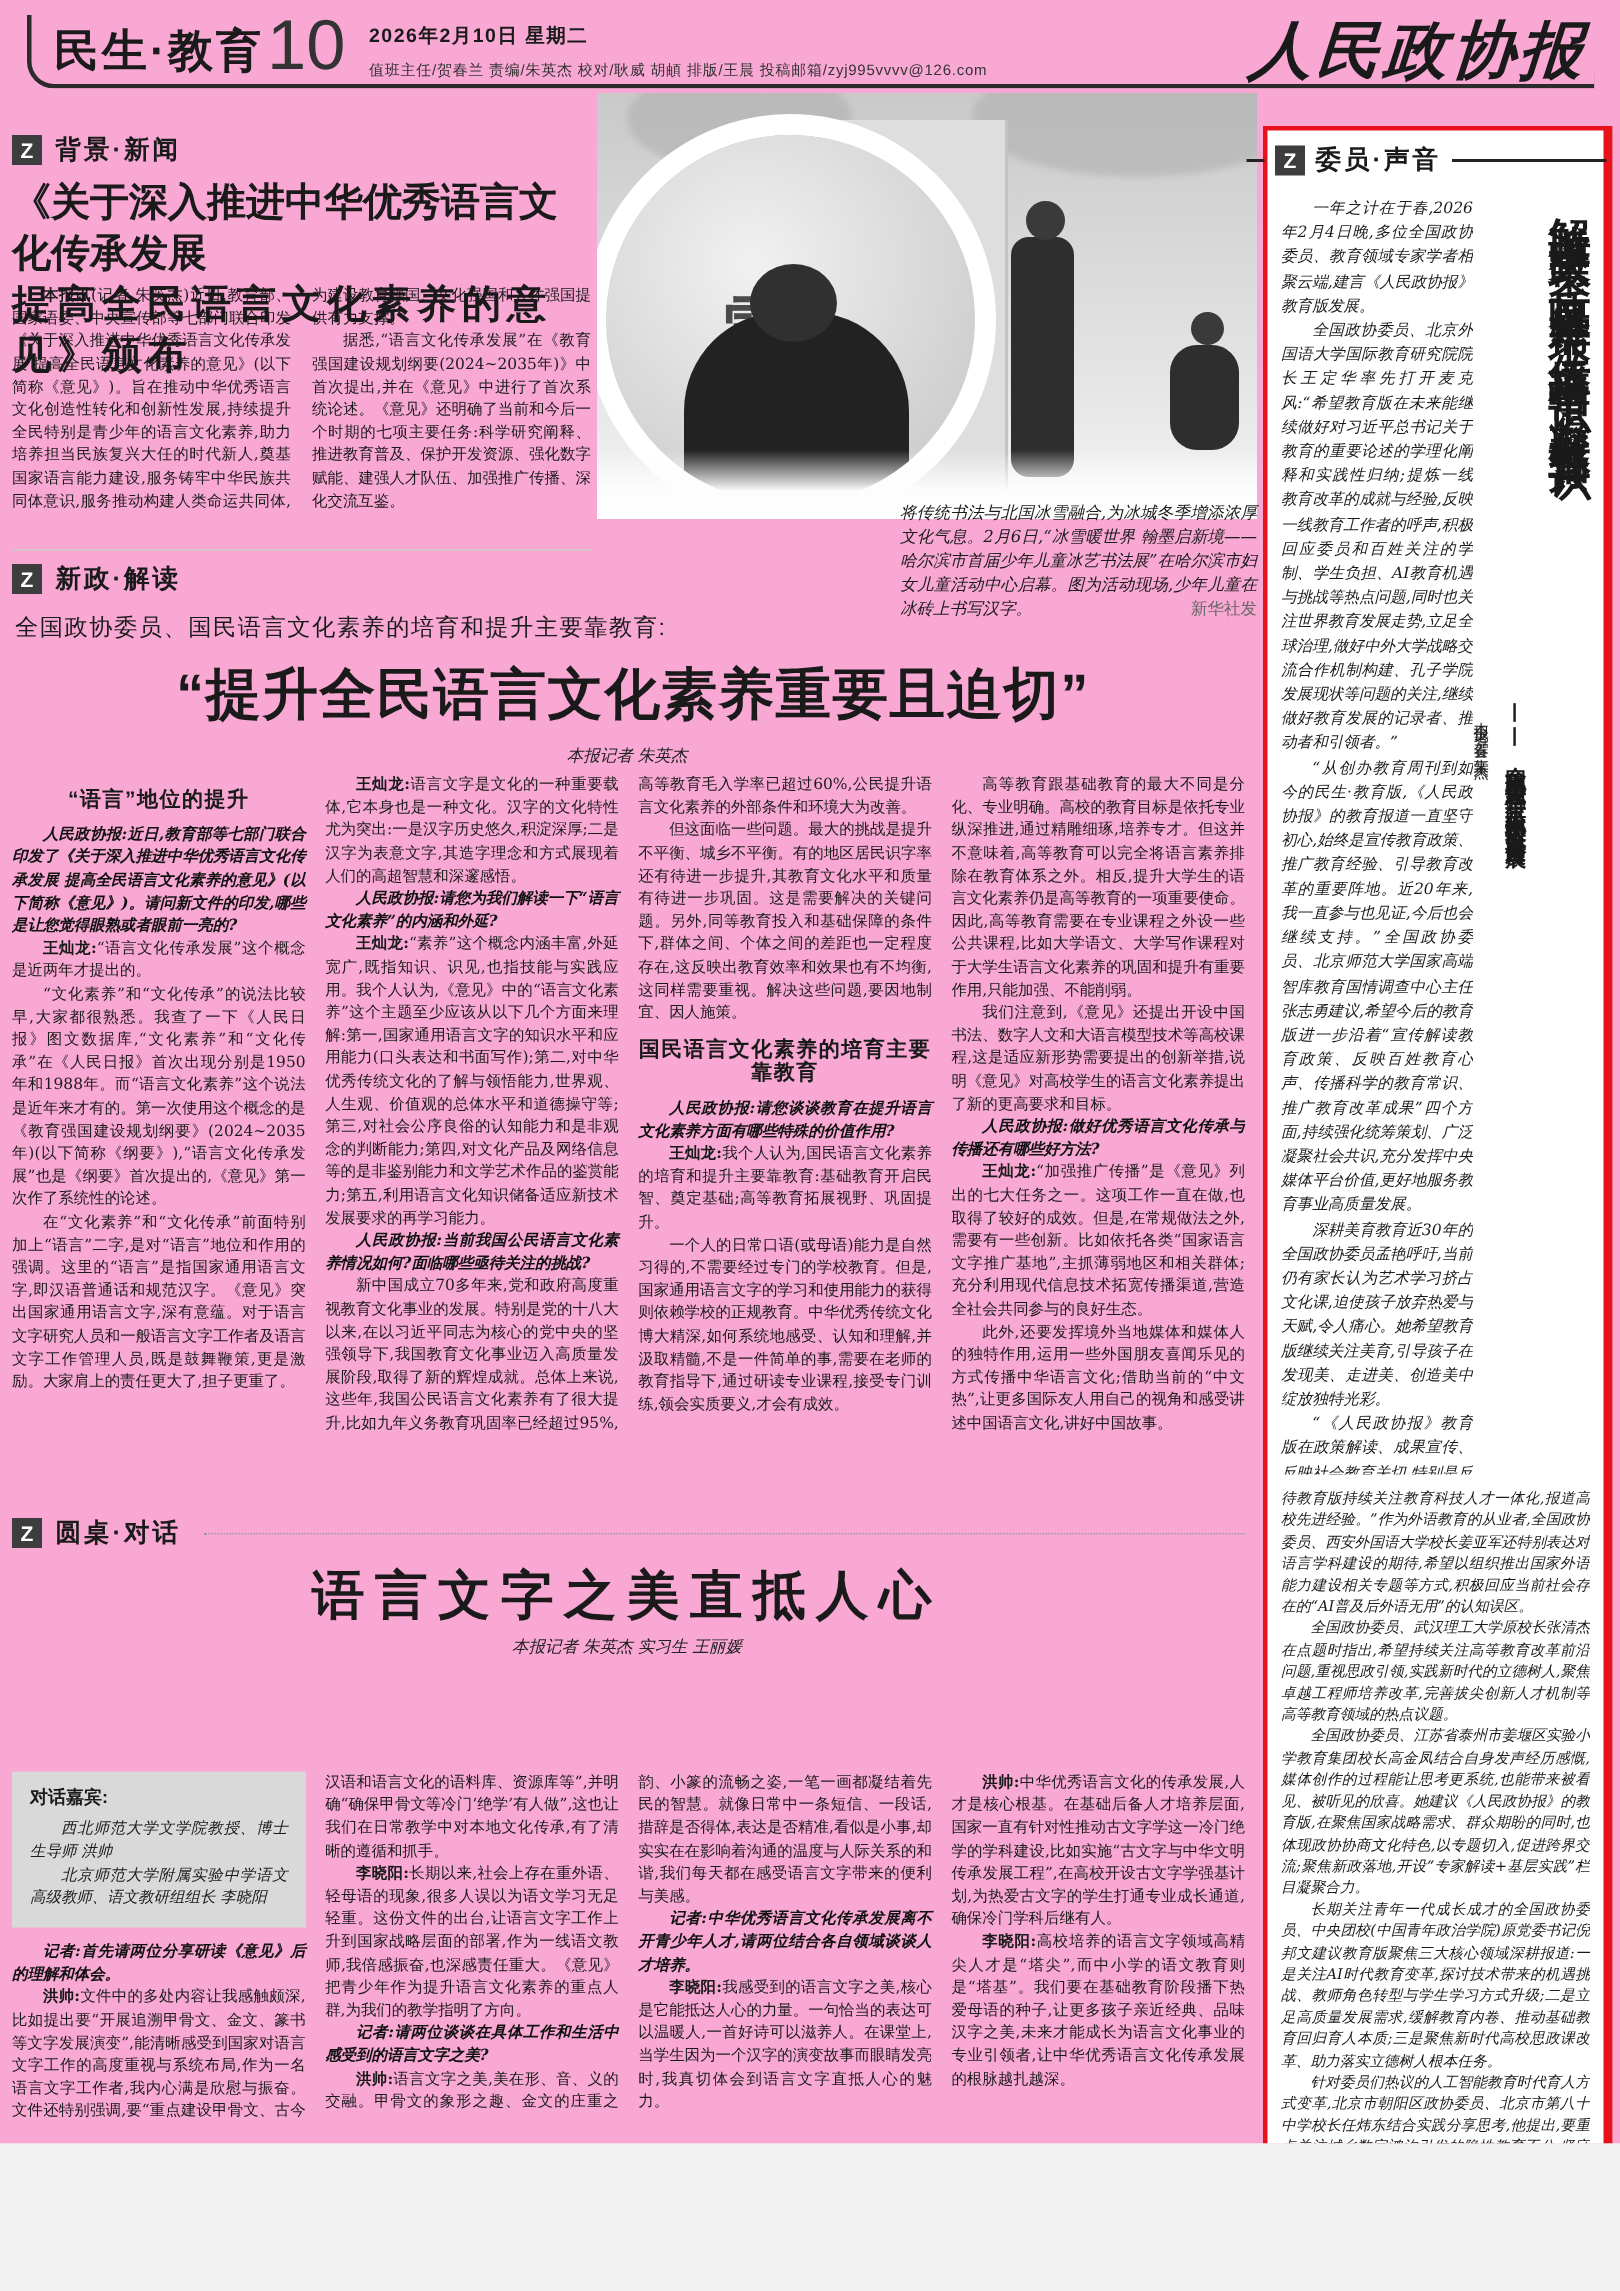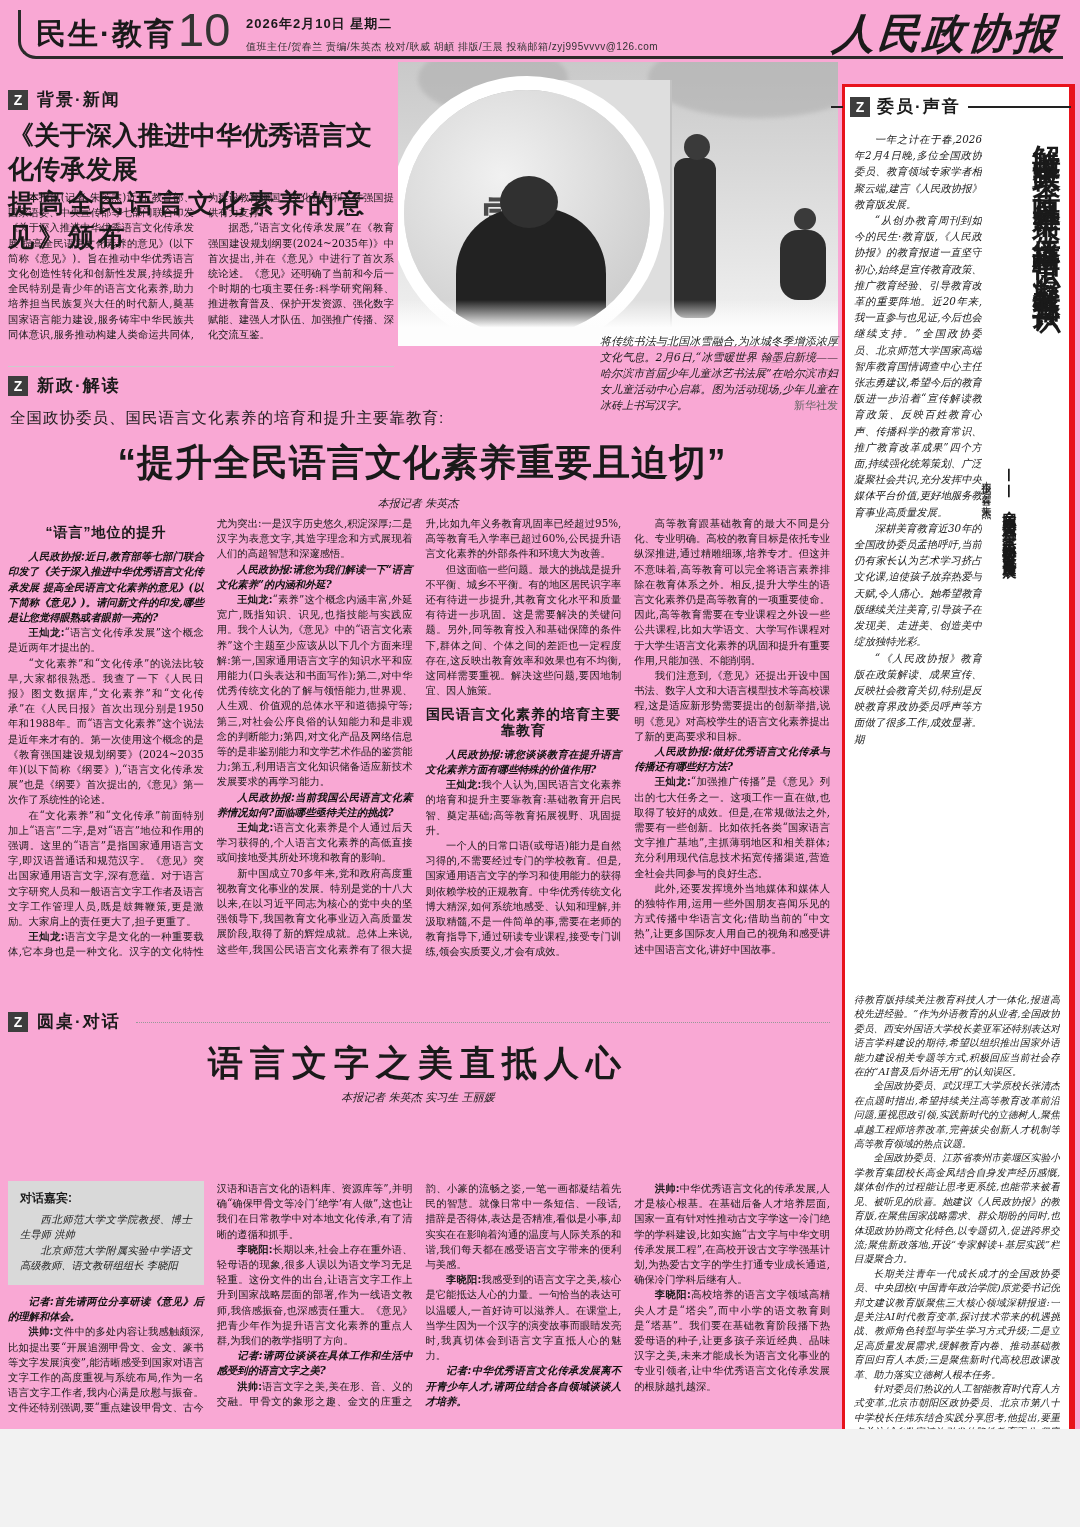--- a/index.html
+++ b/index.html
@@ -142,21 +142,20 @@
   <div class="abs art cols4" style="left:8px;top:516px;width:822px;height:488px;">
       <p class="pp sub">“语言”地位的提升</p>
       <p class="pp q"><b>人民政协报:</b>近日,教育部等七部门联合印发了《关于深入推进中华优秀语言文化传承发展 提高全民语言文化素养的意见》(以下简称《意见》)。请问新文件的印发,哪些是让您觉得眼熟或者眼前一亮的?</p>
       <p class="pp a"><b>王灿龙:</b>“语言文化传承发展”这个概念是近两年才提出的。</p>
       <p class="pp p">“文化素养”和“文化传承”的说法比较早,大家都很熟悉。我查了一下《人民日报》图文数据库,“文化素养”和“文化传承”在《人民日报》首次出现分别是1950年和1988年。而“语言文化素养”这个说法是近年来才有的。第一次使用这个概念的是《教育强国建设规划纲要》(2024~2035年)(以下简称《纲要》),“语言文化传承发展”也是《纲要》首次提出的,《意见》第一次作了系统性的论述。</p>
       <p class="pp p">在“文化素养”和“文化传承”前面特别加上“语言”二字,是对“语言”地位和作用的强调。这里的“语言”是指国家通用语言文字,即汉语普通话和规范汉字。《意见》突出国家通用语言文字,深有意蕴。对于语言文字研究人员和一般语言文字工作者及语言文字工作管理人员,既是鼓舞鞭策,更是激励。大家肩上的责任更大了,担子更重了。</p>
       <p class="pp a"><b>王灿龙:</b>语言文字是文化的一种重要载体,它本身也是一种文化。汉字的文化特性尤为突出:一是汉字历史悠久,积淀深厚;二是汉字为表意文字,其造字理念和方式展现着人们的高超智慧和深邃感悟。</p>
       <p class="pp q"><b>人民政协报:</b>请您为我们解读一下“语言文化素养”的内涵和外延?</p>
       <p class="pp a"><b>王灿龙:</b>“素养”这个概念内涵丰富,外延宽广,既指知识、识见,也指技能与实践应用。我个人认为,《意见》中的“语言文化素养”这个主题至少应该从以下几个方面来理解:第一,国家通用语言文字的知识水平和应用能力(口头表达和书面写作);第二,对中华优秀传统文化的了解与领悟能力,世界观、人生观、价值观的总体水平和道德操守等;第三,对社会公序良俗的认知能力和是非观念的判断能力;第四,对文化产品及网络信息等的是非鉴别能力和文学艺术作品的鉴赏能力;第五,利用语言文化知识储备适应新技术发展要求的再学习能力。</p>
       <p class="pp q"><b>人民政协报:</b>当前我国公民语言文化素养情况如何?面临哪些亟待关注的挑战?</p>
-      <p class="pp a"><b>王灿龙:</b>语言文化素养是个人通过后天学习获得的,个人语言文化素养的高低直接或间接地受其所处环境和教育的影响。</p>
       <p class="pp p">新中国成立70多年来,党和政府高度重视教育文化事业的发展。特别是党的十八大以来,在以习近平同志为核心的党中央的坚强领导下,我国教育文化事业迈入高质量发展阶段,取得了新的辉煌成就。总体上来说,这些年,我国公民语言文化素养有了很大提升,比如九年义务教育巩固率已经超过95%,高等教育毛入学率已超过60%,公民提升语言文化素养的外部条件和环境大为改善。</p>
       <p class="pp p">但这面临一些问题。最大的挑战是提升不平衡、城乡不平衡。有的地区居民识字率还有待进一步提升,其教育文化水平和质量有待进一步巩固。这是需要解决的关键问题。另外,同等教育投入和基础保障的条件下,群体之间、个体之间的差距也一定程度存在,这反映出教育效率和效果也有不均衡,这同样需要重视。解决这些问题,要因地制宜、因人施策。</p>
       <p class="pp sub">国民语言文化素养的培育主要靠教育</p>
       <p class="pp q"><b>人民政协报:</b>请您谈谈教育在提升语言文化素养方面有哪些特殊的价值作用?</p>
       <p class="pp a"><b>王灿龙:</b>我个人认为,国民语言文化素养的培育和提升主要靠教育:基础教育开启民智、奠定基础;高等教育拓展视野、巩固提升。</p>
       <p class="pp p">一个人的日常口语(或母语)能力是自然习得的,不需要经过专门的学校教育。但是,国家通用语言文字的学习和使用能力的获得则依赖学校的正规教育。中华优秀传统文化博大精深,如何系统地感受、认知和理解,并汲取精髓,不是一件简单的事,需要在老师的教育指导下,通过研读专业课程,接受专门训练,领会实质要义,才会有成效。</p>
       <p class="pp p">高等教育跟基础教育的最大不同是分化、专业明确。高校的教育目标是依托专业纵深推进,通过精雕细琢,培养专才。但这并不意味着,高等教育可以完全将语言素养排除在教育体系之外。相反,提升大学生的语言文化素养仍是高等教育的一项重要使命。因此,高等教育需要在专业课程之外设一些公共课程,比如大学语文、大学写作课程对于大学生语言文化素养的巩固和提升有重要作用,只能加强、不能削弱。</p>
       <p class="pp p">我们注意到,《意见》还提出开设中国书法、数字人文和大语言模型技术等高校课程,这是适应新形势需要提出的创新举措,说明《意见》对高校学生的语言文化素养提出了新的更高要求和目标。</p>
       <p class="pp q"><b>人民政协报:</b>做好优秀语言文化传承与传播还有哪些好方法?</p>
       <p class="pp a"><b>王灿龙:</b>“加强推广传播”是《意见》列出的七大任务之一。这项工作一直在做,也取得了较好的成效。但是,在常规做法之外,需要有一些创新。比如依托各类“国家语言文字推广基地”,主抓薄弱地区和相关群体;充分利用现代信息技术拓宽传播渠道,营造全社会共同参与的良好生态。</p>
@@ -177,36 +176,37 @@
           <p class="pp p">西北师范大学文学院教授、博士生导师  洪帅</p>
           <p class="pp p">北京师范大学附属实验中学语文高级教师、语文教研组组长  李晓阳</p>
         </div>
     </div>
     <div>
         <p class="pp q"><b>记者:</b>首先请两位分享研读《意见》后的理解和体会。</p>
         <p class="pp a"><b>洪帅:</b>文件中的多处内容让我感触颇深,比如提出要“开展追溯甲骨文、金文、篆书等文字发展演变”,能清晰感受到国家对语言文字工作的高度重视与系统布局,作为一名语言文字工作者,我内心满是欣慰与振奋。文件还特别强调,要“重点建设甲骨文、古今汉语和语言文化的语料库、资源库等”,并明确“确保甲骨文等冷门‘绝学’有人做”,这也让我们在日常教学中对本地文化传承,有了清晰的遵循和抓手。</p>
         <p class="pp a"><b>李晓阳:</b>长期以来,社会上存在重外语、轻母语的现象,很多人误以为语文学习无足轻重。这份文件的出台,让语言文字工作上升到国家战略层面的部署,作为一线语文教师,我倍感振奋,也深感责任重大。《意见》把青少年作为提升语言文化素养的重点人群,为我们的教学指明了方向。</p>
         <p class="pp q"><b>记者:</b>请两位谈谈在具体工作和生活中感受到的语言文字之美?</p>
         <p class="pp a"><b>洪帅:</b>语言文字之美,美在形、音、义的交融。甲骨文的象形之趣、金文的庄重之韵、小篆的流畅之姿,一笔一画都凝结着先民的智慧。就像日常中一条短信、一段话,措辞是否得体,表达是否精准,看似是小事,却实实在在影响着沟通的温度与人际关系的和谐,我们每天都在感受语言文字带来的便利与美感。</p>
+        <p class="pp q"><b>记者:</b>中华优秀语言文化传承发展离不开青少年人才,请两位结合各自领域谈谈人才培养。</p>
         <p class="pp a"><b>李晓阳:</b>我感受到的语言文字之美,核心是它能抵达人心的力量。一句恰当的表达可以温暖人,一首好诗可以滋养人。在课堂上,当学生因为一个汉字的演变故事而眼睛发亮时,我真切体会到语言文字直抵人心的魅力。</p>
-        <p class="pp q"><b>记者:</b>中华优秀语言文化传承发展离不开青少年人才,请两位结合各自领域谈谈人才培养。</p>
         <p class="pp a"><b>洪帅:</b>中华优秀语言文化的传承发展,人才是核心根基。在基础后备人才培养层面,国家一直有针对性推动古文字学这一冷门绝学的学科建设,比如实施“古文字与中华文明传承发展工程”,在高校开设古文字学强基计划,为热爱古文字的学生打通专业成长通道,确保冷门学科后继有人。</p>
         <p class="pp a"><b>李晓阳:</b>高校培养的语言文字领域高精尖人才是“塔尖”,而中小学的语文教育则是“塔基”。我们要在基础教育阶段播下热爱母语的种子,让更多孩子亲近经典、品味汉字之美,未来才能成长为语言文化事业的专业引领者,让中华优秀语言文化传承发展的根脉越扎越深。</p>
       </div>
   </div>
 
   <div class="abs voice">
     <div class="voice-header">
       <span class="hline short"></span>
       <span class="zbox">Z</span>
       <span class="zt">委员·声音</span>
       <span class="hline"></span>
     </div>
     <div class="v-top">
         <p class="pp p">一年之计在于春,2026年2月4日晚,多位全国政协委员、教育领域专家学者相聚云端,建言《人民政协报》教育版发展。</p>
+        <p class="pp p">全国政协委员、北京外国语大学国际教育研究院院长王定华率先打开麦克风:“希望教育版在未来能继续做好对习近平总书记关于教育的重要论述的学理化阐释和实践性归纳;提炼一线教育改革的成就与经验,反映一线教育工作者的呼声,积极回应委员和百姓关注的学制、学生负担、AI教育机遇与挑战等热点问题,同时也关注世界教育发展走势,立足全球治理,做好中外大学战略交流合作机制构建、孔子学院发展现状等问题的关注,继续做好教育发展的记录者、推动者和引领者。”</p>
         <p class="pp p">“从创办教育周刊到如今的民生·教育版,《人民政协报》的教育报道一直坚守初心,始终是宣传教育政策、推广教育经验、引导教育改革的重要阵地。近20年来,我一直参与也见证,今后也会继续支持。”全国政协委员、北京师范大学国家高端智库教育国情调查中心主任张志勇建议,希望今后的教育版进一步沿着“宣传解读教育政策、反映百姓教育心声、传播科学的教育常识、推广教育改革成果”四个方面,持续强化统筹策划、广泛凝聚社会共识,充分发挥中央媒体平台价值,更好地服务教育事业高质量发展。</p>
         <p class="pp p">深耕美育教育近30年的全国政协委员孟艳呼吁,当前仍有家长认为艺术学习挤占文化课,迫使孩子放弃热爱与天赋,令人痛心。她希望教育版继续关注美育,引导孩子在发现美、走进美、创造美中绽放独特光彩。</p>
         <p class="pp p">“《人民政协报》教育版在政策解读、成果宣传、反映社会教育关切,特别是反映教育界政协委员呼声等方面做了很多工作,成效显著。期</p>
       </div>
     <div class="v-head">
       <div class="v-title">解读中央政策 反映百姓需求 传播科学常识 凝聚教育共识</div>
       <div class="v-sub">——全国政协委员建言二〇二六年《人民政协报》教育版高质量发展</div>
       <div class="v-byline">本报记者 贺春兰 朱英杰</div>
     </div>
     <div class="v-bottom">

